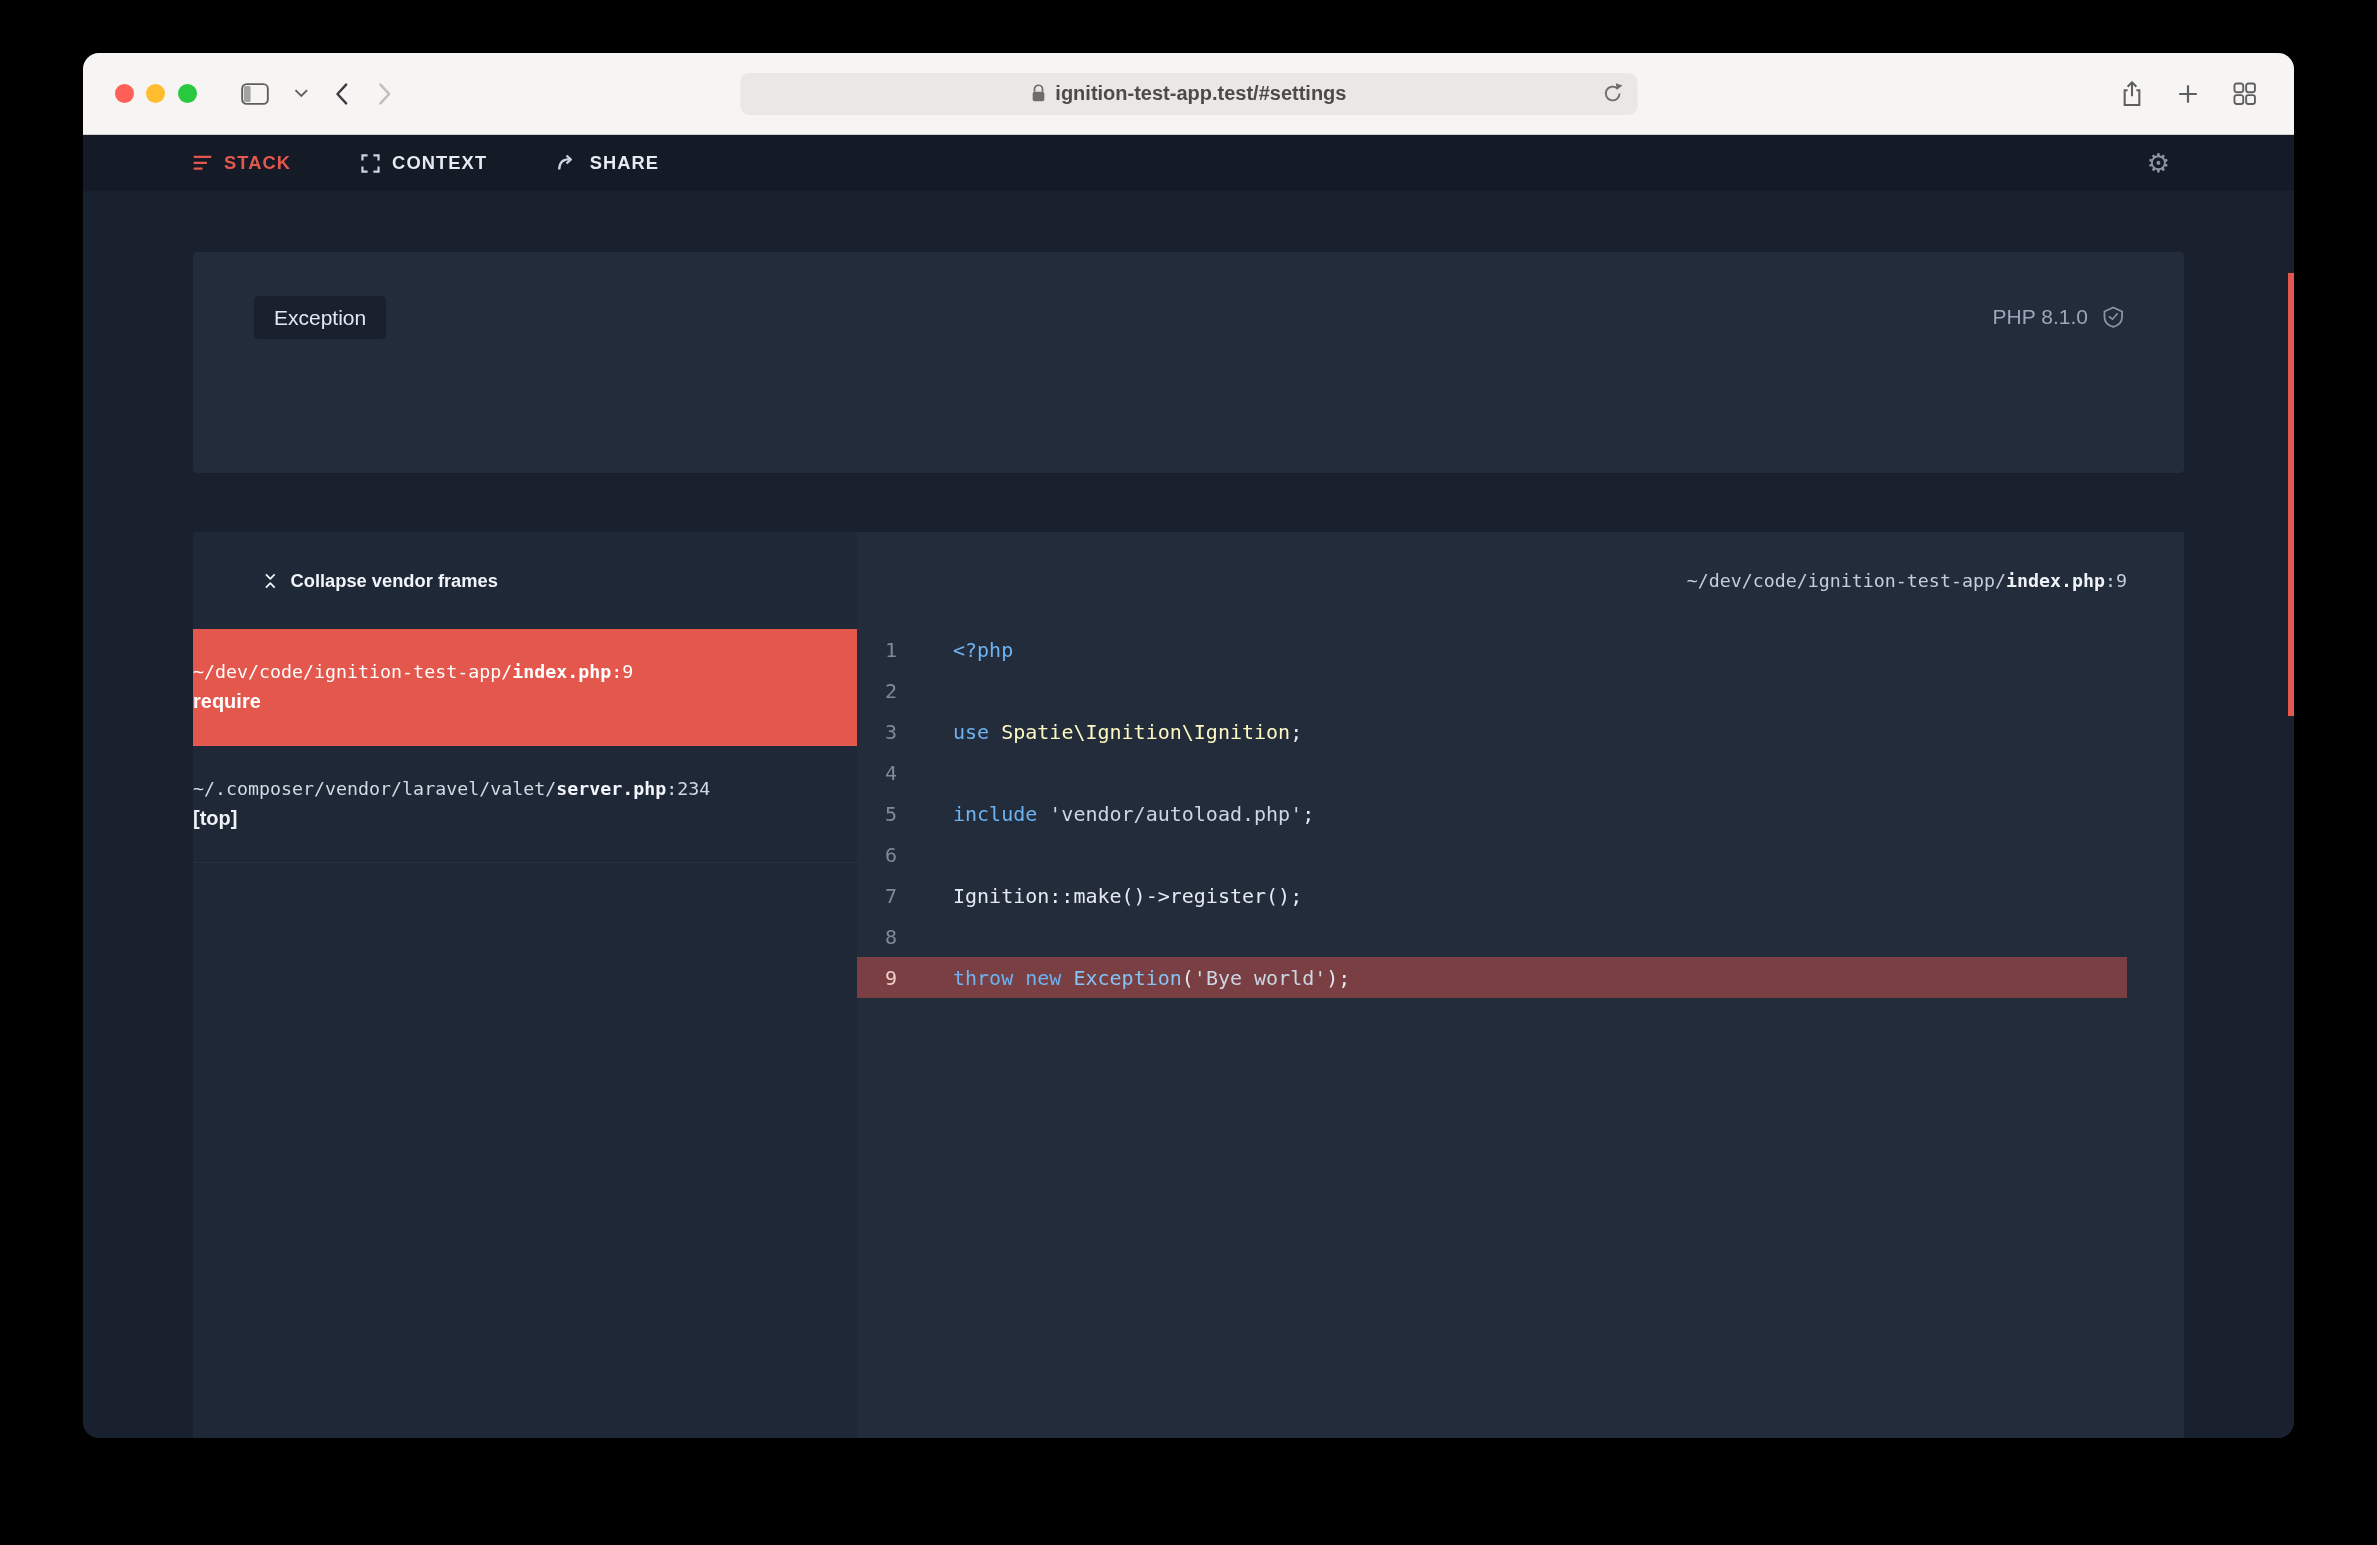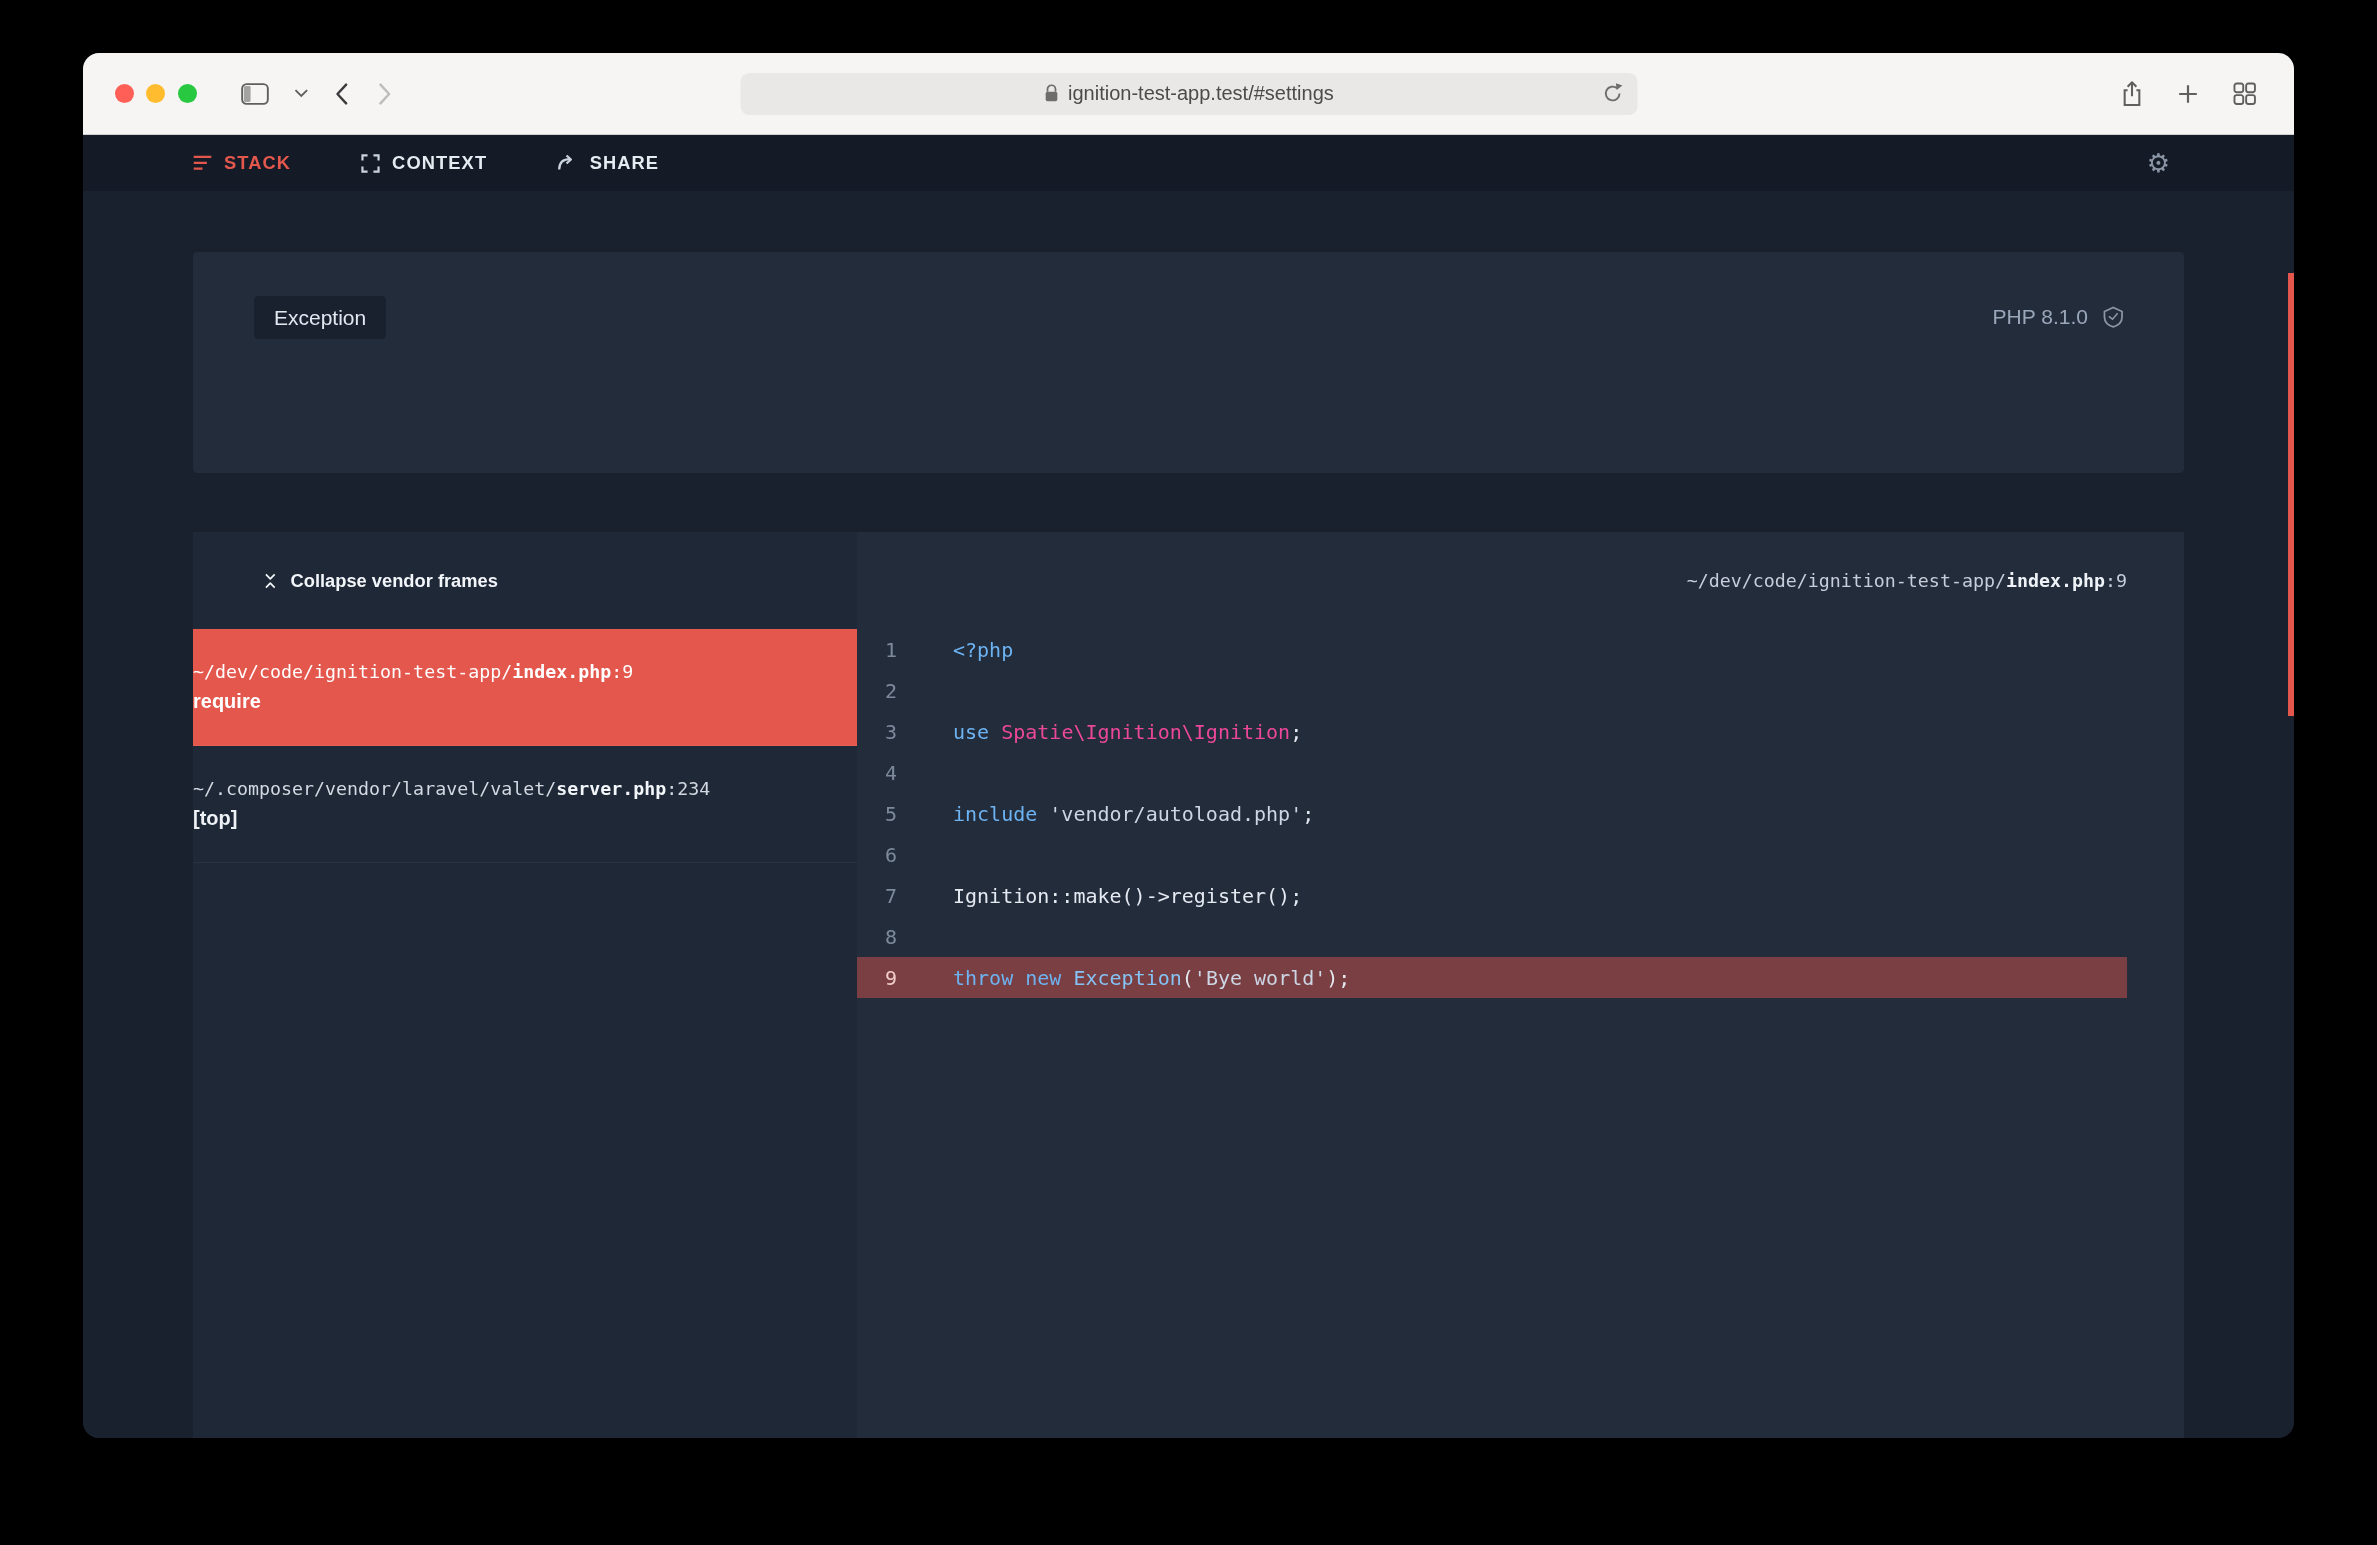--- a/index.html
+++ b/index.html
@@ -18,21 +18,21 @@
   }
   .traffic { display:flex; gap:12.4px; padding-left:32px; }
   .light { width:19px; height:19px; border-radius:50%; border:none; cursor:default; }
   .light.red{ background:#ff5f57; } .light.yellow{ background:#febc2e; } .light.green{ background:#28c840; }
   .chrome-left { display:flex; align-items:center; gap:25px; margin-left:44px; }
   .chrome-right { display:flex; align-items:center; gap:34px; margin-left:auto; padding-right:38px; }
   .cbtn { background:none; border:none; display:flex; align-items:center; justify-content:center; cursor:default; }
   .urlbar {
     position:absolute; left:50%; transform:translateX(-50%); width:897px; height:42px;
     background:#e9e8e7; border-radius:8.8px; display:flex; align-items:center; justify-content:center;
-    gap:8.8px; color:#4c4b4a; font-size:20px;
+    gap:8.8px; color:#4c4b4a; font-size:20px;font-weight:bold;
   }
   .urlbar .reload { position:absolute; right:11.7px; top:6.6px; }
 
   
   .navbar {
     height:56px; background:#141b27; display:flex; align-items:center;
     padding:0 124px 0 110px; gap:70px;
   }
   .nav-item {
     background:none; border:none; display:flex; align-items:center; gap:12px;
@@ -90,21 +90,21 @@
   .code-header b { color:#eef2f7; }
   .code-lines { padding-right:57px; font-family:"DejaVu Sans Mono", monospace; font-size:20px; }
   .code-row { display:flex; align-items:center; height:41px; }
   .code-row .ln { width:40px; text-align:right; color:#7e8a9c; flex:none; }
   .code-row .lc { margin-left:56px; white-space:pre; }
   .code-row.hl { background:rgba(228,87,77,0.45); }
   .code-row.hl .ln { color:#f2cdc8; }
 
   .tok-k { color:#6db3f2; }
   .tok-b { font-weight:normal; }
-  .tok-cls { color:#ec4899;text-align:center; }
+  .tok-cls { color:#fef9c3;text-align:center; }
   .tok-cls2 { color:#85c3f5; }
   .tok-s { color:#ccd6e4; }
   .tok-d { color:#e5eaf2; }
 
   svg { display:block; }
 </style>
 </head>
 <body>
 
 <div class="window">

